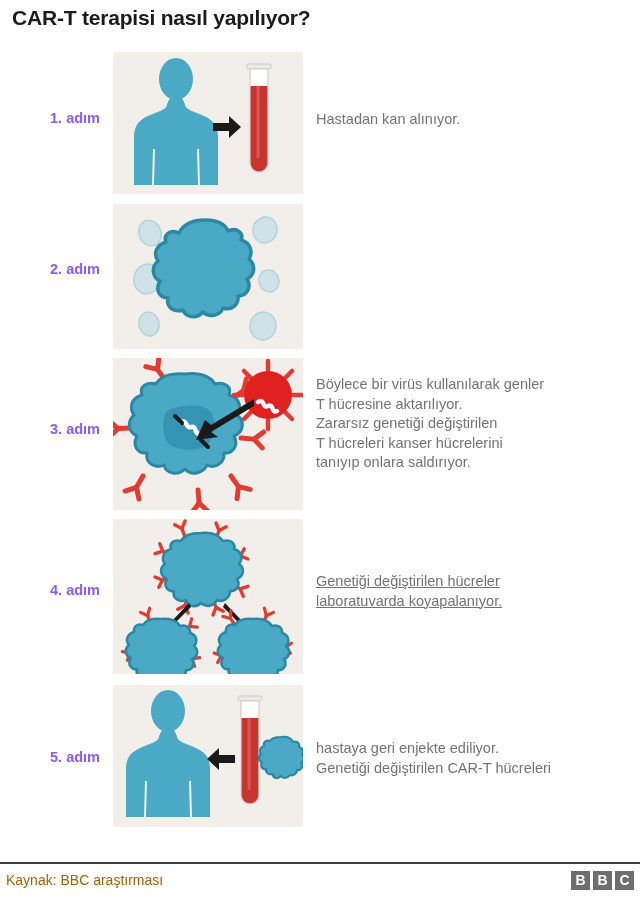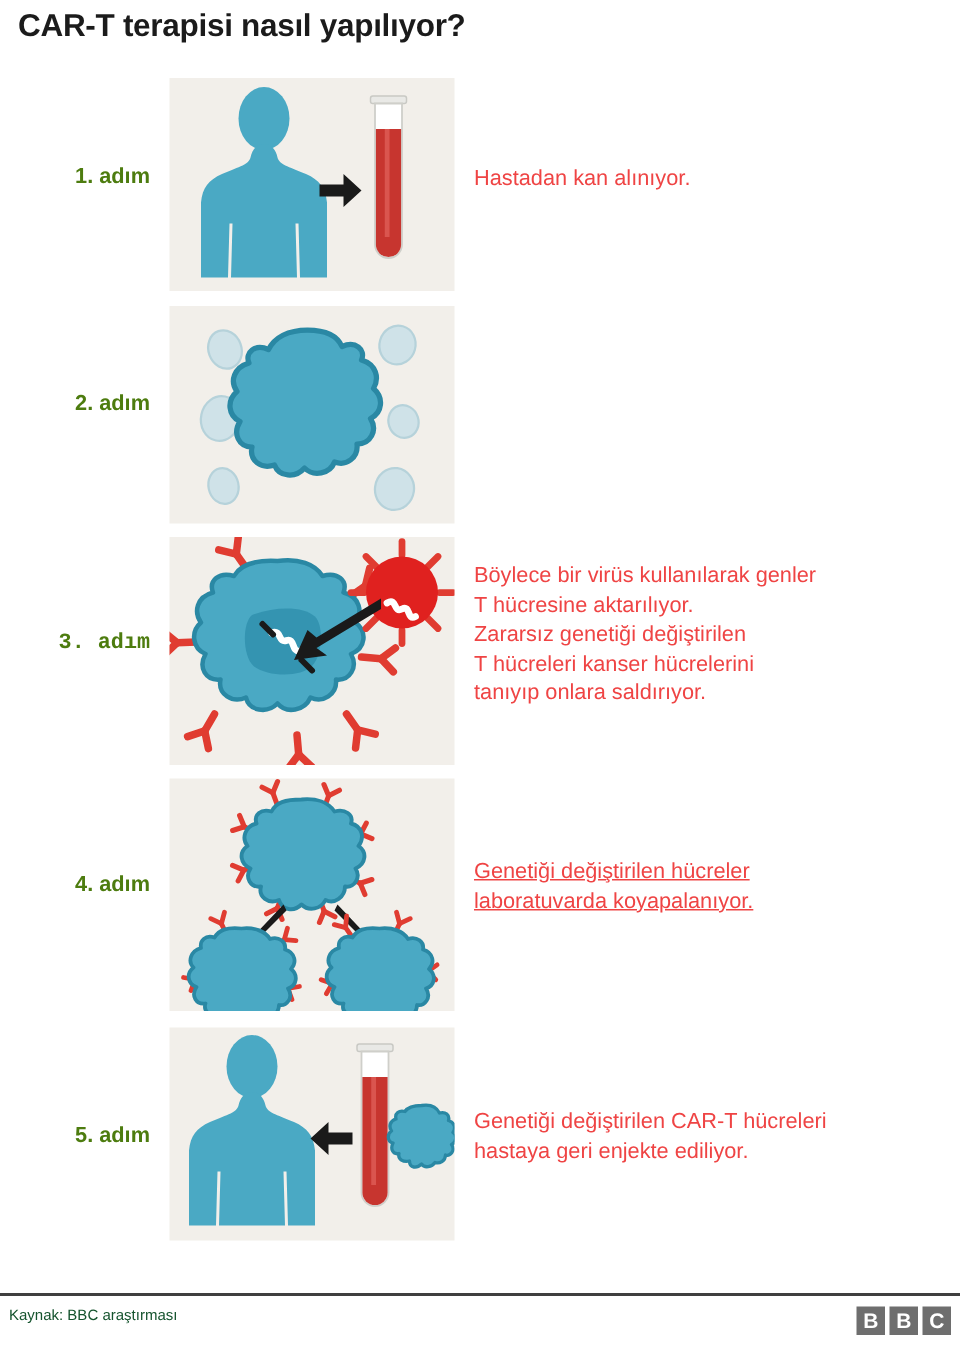--- a/index.html
+++ b/index.html
@@ -45,54 +45,54 @@
     position: relative;
     width: 640px;
   }
   .step-label {
     position: absolute;
     left: 0;
     width: 100px;
     text-align: right;
     font-size: 14.5px;
     font-weight: bold;
-    color: #4d7c0f;
+    color: #8b5cf6;
   }
   .panel {
     position: absolute;
     left: 113px;
     width: 190px;
     background: #f2efea;
     overflow: hidden;
   }
   .step-text {
     position: absolute;
     left: 316px;
     width: 310px;
     font-size: 14.5px;
     line-height: 19.5px;
-    color: #ef4444;
+    color: #737373;
   }
   svg { display: block; overflow: visible; }
 
   
   .rule {
     position: absolute;
     left: 0;
     top: 862px;
     width: 640px;
     height: 2px;
     background: #3f3f3f;
   }
   .source {
     position: absolute;
     left: 6px;
     top: 872px;
-    font-size: 10px;
-    color: #14532d;
+    font-size: 14px;
+    color: #a16207;
   }
   .bbc-logo {
     position: absolute;
     right: 6px;
     top: 871px;
     display: flex;
     gap: 3px;
   }
   .bbc-block {
     width: 19px;
@@ -155,21 +155,21 @@
             <ellipse cx="150" cy="122" rx="13" ry="14" fill="#cfe2e8" stroke="#b6d2da" stroke-width="1.5" transform="rotate(8 150 122)"></ellipse>
           </g>
           <g>
             <path d="M92 16 c12 0 20 4 23 11 c9 -4 16 2 13 9 c10 3 12 12 8 19 c7 6 6 16 -2 20 c5 8 0 17 -9 17 c1 9 -7 15 -15 12 c-3 8 -14 10 -20 4 c-6 7 -17 6 -20 -2 c-9 3 -17 -3 -15 -12 c-9 0 -13 -9 -8 -17 c-8 -4 -9 -14 -2 -20 c-5 -7 -2 -16 8 -19 c-3 -7 4 -13 13 -9 c4 -8 13 -13 26 -13 z" fill="#4aa9c4" stroke="#2a88a4" stroke-width="3.5" stroke-linejoin="round"></path>
           </g>
         </svg>
       </div>
     </div>
 
     <div class="step-row" style="height:163px;">
-      <div class="step-label" style="top:67px;font-family:Liberation Mono, monospace;">3. adım</div>
+      <div class="step-label" style="top:67px;">3. adım</div>
       <div class="panel" style="top:4px;height:152px;">
         <svg width="190" height="152" viewBox="0 0 190 152" aria-hidden="true">
 
           <g stroke="#e03c31" stroke-width="5" stroke-linecap="round" fill="none">
             <g transform="translate(52,22) rotate(-35)">
                 <path d="M0 0 L0 -13"></path>
                 <path d="M0 -13 L-8 -22"></path>
                 <path d="M0 -13 L8 -22"></path>
               </g>
             <g transform="translate(18,70) rotate(-92)">
@@ -386,22 +386,22 @@
             <path d="M128 16 l0 94 a9 9 0 0 0 18 0 l0 -94 z" fill="#ffffff" stroke="#cfcfca" stroke-width="1.2"></path>
             <path d="M128.6 33 l0 77 a8.4 8.4 0 0 0 16.8 0 l0 -77 z" fill="#c7352f"></path>
             <rect x="134.5" y="33" width="3.2" height="72" fill="#dd5b55" opacity="0.85"></rect>
           </g>
           <g>
             <path d="M168 52 c6 -1 10 1 12 5 c4 -1 7 1 6 5 c4 1 5 5 3 8 c3 2 2 7 -1 8 c3 4 -1 8 -4 7 c0 4 -4 6 -7 5 c-2 3 -7 4 -9 1 c-3 3 -8 3 -8 -2 c-4 1 -8 -1 -7 -5 c-4 1 -6 -3 -4 -7 c-4 -1 -4 -6 -1 -8 c-2 -3 -1 -7 3 -8 c-1 -4 2 -6 6 -5 c2 -3 5 -4 11 -4 z" fill="#4aa9c4" stroke="#2a88a4" stroke-width="2.2" stroke-linejoin="round"></path>
           </g>
         </svg>
       </div>
       <div class="step-text" style="top:56px;">
+        <div>hastaya geri enjekte ediliyor.</div>
         <div>Genetiği değiştirilen CAR-T hücreleri</div>
-        <div>hastaya geri enjekte ediliyor.</div>
       </div>
     </div>
 
   </div>
 
   <div class="rule"></div>
   <div class="source">Kaynak: BBC araştırması</div>
   <div class="bbc-logo">
     <div class="bbc-block">B</div>
     <div class="bbc-block">B</div>

